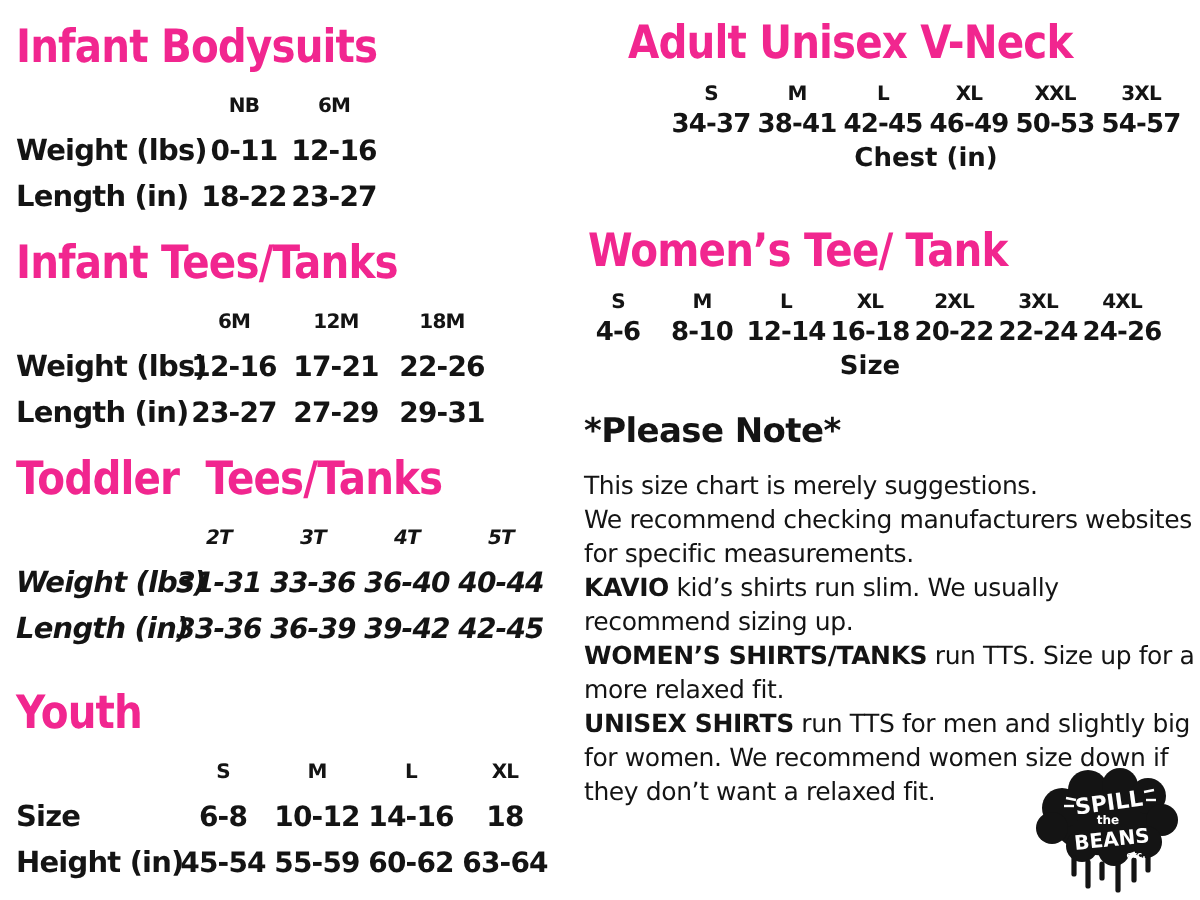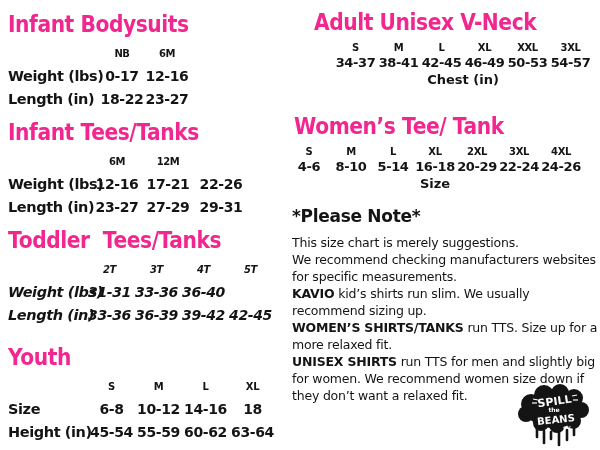--- a/index.html
+++ b/index.html
@@ -42,38 +42,39 @@
   <section class="sec" style="left:8px; top:10px;">
     <h2 class="ttl">Infant Bodysuits</h2>
     <div class="tbl t1">
       <div class="row">
         <span class="lbl"></span>
         <span class="c hdr">NB</span>
         <span class="c hdr">6M</span>
       </div>
       <div class="row">
         <span class="lbl">Weight (lbs)</span>
-        <span class="c">0-17</span>
+        <span class="c">0-11</span>
         <span class="c">12-16</span>
       </div>
       <div class="row">
         <span class="lbl">Length (in)</span>
         <span class="c">18-22</span>
         <span class="c">23-27</span>
       </div>
     </div>
   </section>
 
   <section class="sec" style="left:8px; top:118px;">
     <h2 class="ttl">Infant Tees/Tanks</h2>
     <div class="tbl t2">
       <div class="row">
         <span class="lbl"></span>
         <span class="c hdr">6M</span>
         <span class="c hdr">12M</span>
+        <span class="c hdr">18M</span>
       </div>
       <div class="row">
         <span class="lbl">Weight (lbs)</span>
         <span class="c">12-16</span>
         <span class="c">17-21</span>
         <span class="c">22-26</span>
       </div>
       <div class="row">
         <span class="lbl">Length (in)</span>
         <span class="c">23-27</span>
@@ -91,20 +92,21 @@
         <span class="c hdr">2T</span>
         <span class="c hdr">3T</span>
         <span class="c hdr">4T</span>
         <span class="c hdr">5T</span>
       </div>
       <div class="row">
         <span class="lbl">Weight (lbs)</span>
         <span class="c">31-31</span>
         <span class="c">33-36</span>
         <span class="c">36-40</span>
+        <span class="c">40-44</span>
       </div>
       <div class="row">
         <span class="lbl">Length (in)</span>
         <span class="c">33-36</span>
         <span class="c">36-39</span>
         <span class="c">39-42</span>
         <span class="c">42-45</span>
       </div>
     </div>
   </section>
@@ -160,23 +162,23 @@
     <div class="g g7">
       <span class="c hdr">S</span>
       <span class="c hdr">M</span>
       <span class="c hdr">L</span>
       <span class="c hdr">XL</span>
       <span class="c hdr">2XL</span>
       <span class="c hdr">3XL</span>
       <span class="c hdr">4XL</span>
       <span class="c" style="font-size:13px">4-6</span>
       <span class="c" style="font-size:13px">8-10</span>
-      <span class="c" style="font-size:13px">5-14</span>
+      <span class="c" style="font-size:13px">12-14</span>
       <span class="c" style="font-size:13px">16-18</span>
-      <span class="c" style="font-size:13px">20-29</span>
+      <span class="c" style="font-size:13px">20-22</span>
       <span class="c" style="font-size:13px">22-24</span>
       <span class="c" style="font-size:13px">24-26</span>
     </div>
     <div class="axis" style="width:294px;">Size</div>
   </section>
 
   <section class="sec" style="left:292px; top:206px; width:312px;">
     <h3 class="note-title">*Please Note*</h3>
     <p class="nl"><b></b><span>This size chart is merely suggestions.</span></p>
     <p class="nl"><b></b><span>We recommend checking manufacturers websites for specific measurements.</span></p>

